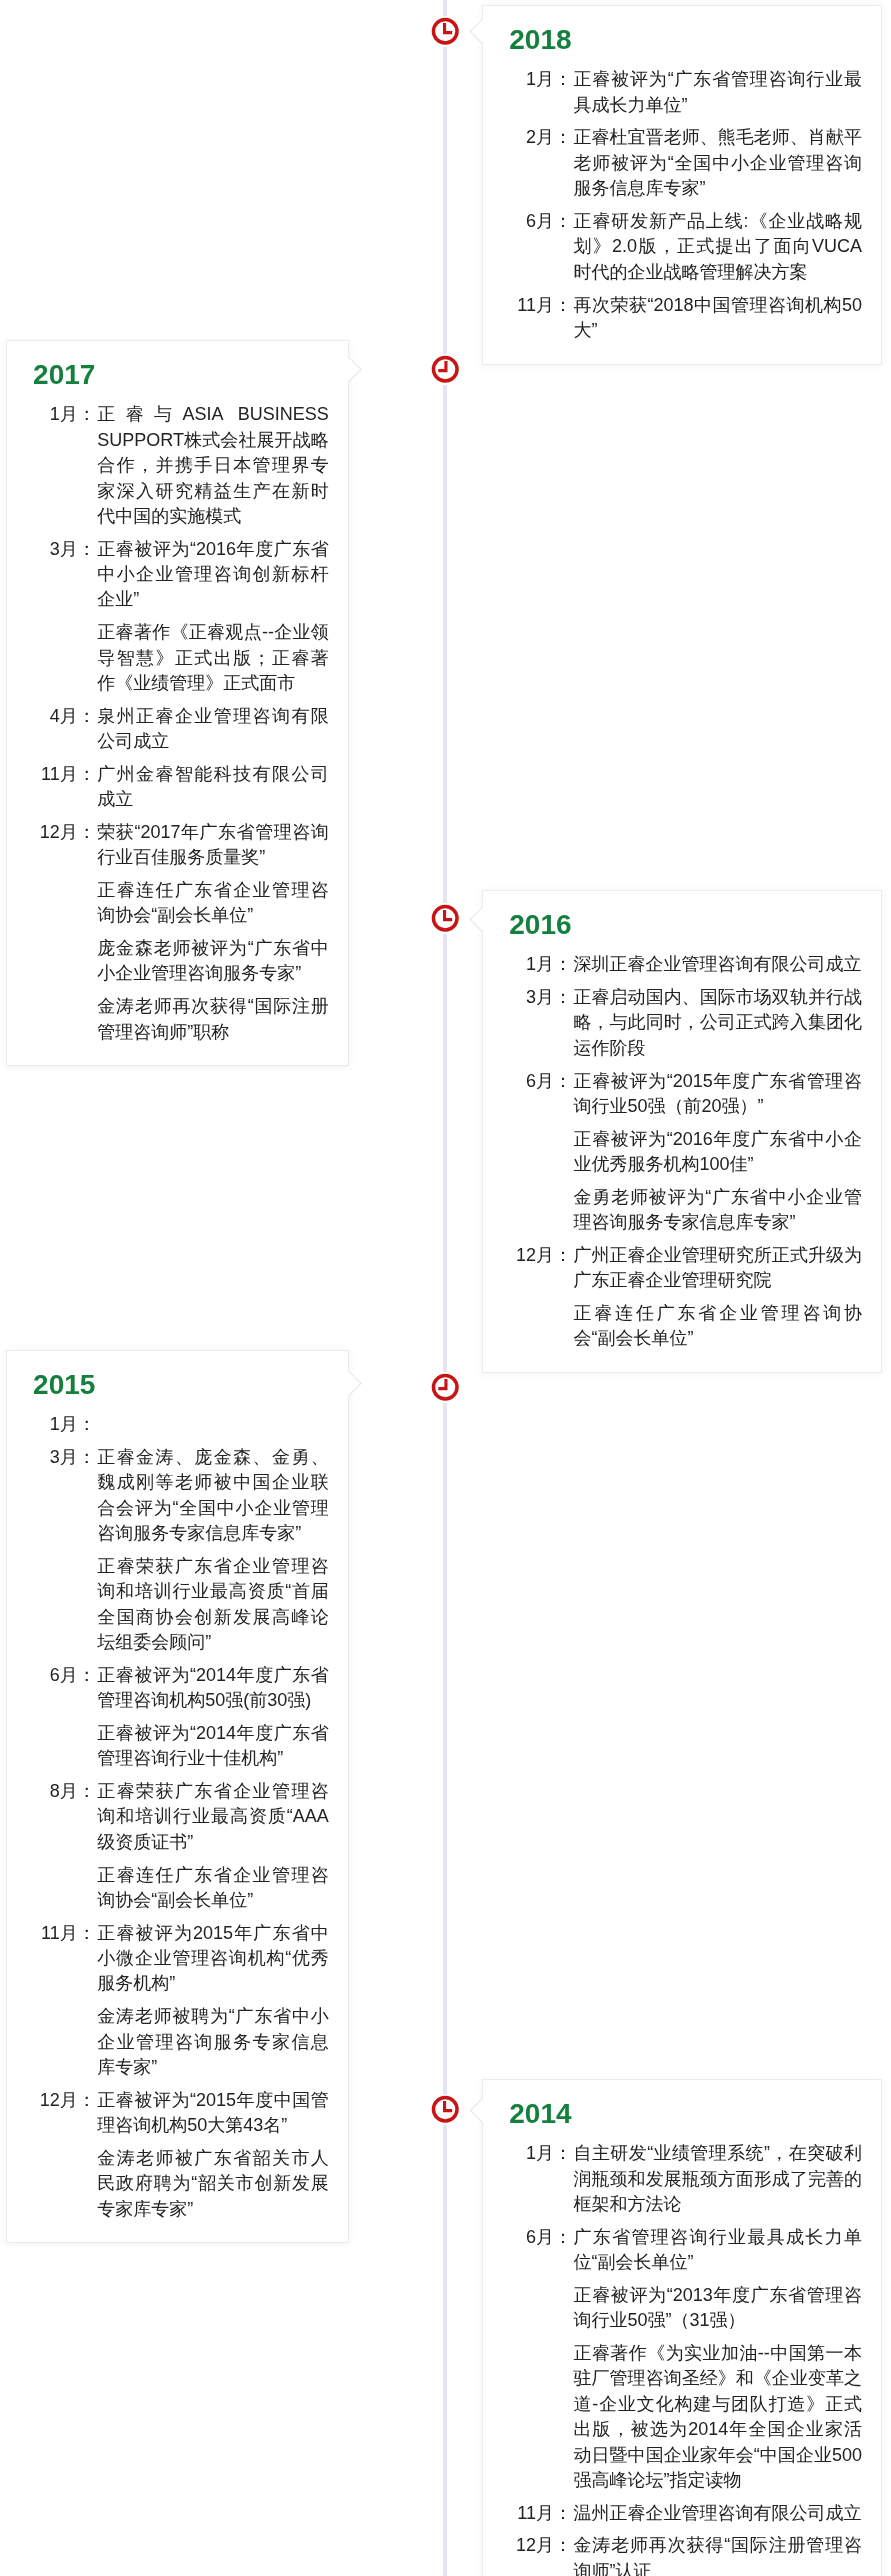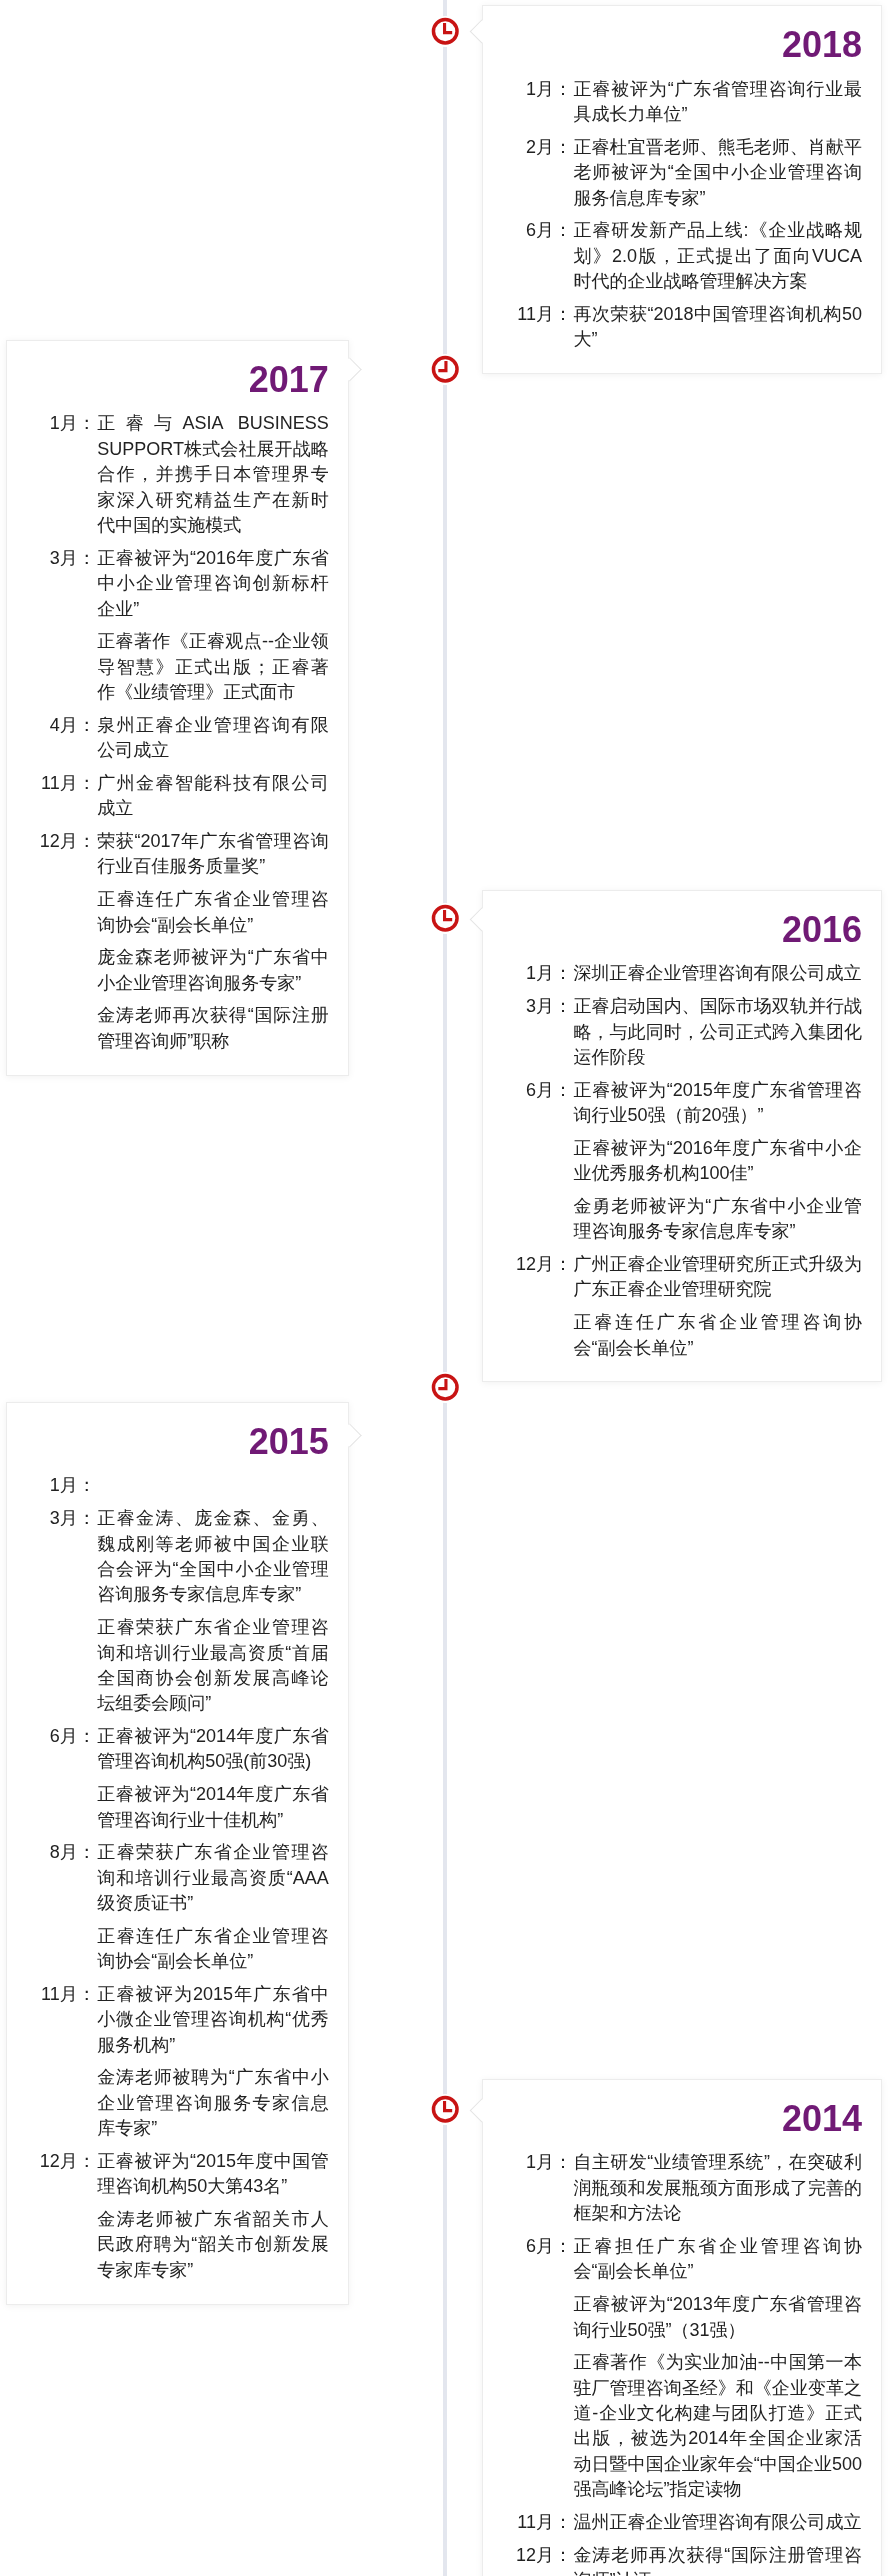--- a/index.html
+++ b/index.html
@@ -17,34 +17,34 @@
   .c-2015 { top:1372px; }
   .c-2014 { top:2094px; }
 
   .card { position:absolute; background:#fff; border:1.5px solid #ececec;
           box-shadow:0 0.7px 7.3px rgba(0,0,0,0.06); padding:16px 19px 13px 19px; z-index:2; }
   .card.right { left:482px; width:400px; }
   .card.left  { left:5.8px;   width:343px; }
   .y2018 { top:5.1px;    min-height:331px; }
   .y2017 { top:340px;  min-height:545px; }
   .y2016 { top:890px; min-height:444px; }
-  .y2015 { top:1402px; min-height:719px; }
+  .y2015 { top:1350px; min-height:719px; }
   .y2014 { top:2079px; min-height:495px; }
 
   .notch { position:absolute; width:17.4px; height:17.4px; background:#fff; transform:rotate(45deg); z-index:4; }
   .card.right .notch { left:-10.2px; border-left:1.5px solid #e4e4e4; border-bottom:1.5px solid #e4e4e4; }
   .card.left  .notch { right:-10.2px; border-top:1.5px solid #e4e4e4; border-right:1.5px solid #e4e4e4; }
   .y2018 .notch { top:17.4px; }
   .y2017 .notch { top:20.3px; }
   .y2016 .notch { top:20.3px; }
   .y2015 .notch { top:24px; }
   .y2014 .notch { top:22px; }
 
-  .year-title { font-size:36px; font-weight:700; color:#701a75; letter-spacing:0px;
-                margin:1.5px 0 11.6px 7.3px; line-height:1.15;text-align:right; }
+  .year-title { font-size:28px; font-weight:700; color:#15803d; letter-spacing:0px;
+                margin:1.5px 0 11.6px 7.3px; line-height:1.15; }
 
   .row { display:flex; align-items:flex-start; margin-bottom:7.3px;
          font-size:18px; line-height:25.4px; color:#222; }
   .m { flex:0 0 70px; text-align:right; white-space:nowrap; }
   .t { flex:1; padding-left:1.5px; text-align:justify; }
 </style>
 </head>
 <body>
 
 <div class="stage">
@@ -264,21 +264,21 @@
     <div class="notch"></div>
     <div class="year-title">2014</div>
     <div class="entries">
   <div class="row">
     <span class="m">1月：</span>
     <span class="t">自主研发“业绩管理系统”，在突破利润瓶颈和发展瓶颈方面形成了完善的框架和方法论</span>
   </div>
 
   <div class="row">
     <span class="m">6月：</span>
-    <span class="t">正睿担任广东省企业管理咨询协会“副会长单位”</span>
+    <span class="t">广东省管理咨询行业最具成长力单位“副会长单位”</span>
   </div>
 
   <div class="row">
     <span class="m"></span>
     <span class="t">正睿被评为“2013年度广东省管理咨询行业50强”（31强）</span>
   </div>
 
   <div class="row">
     <span class="m"></span>
     <span class="t">正睿著作《为实业加油--中国第一本驻厂管理咨询圣经》和《企业变革之道-企业文化构建与团队打造》正式出版，被选为2014年全国企业家活动日暨中国企业家年会“中国企业500强高峰论坛”指定读物</span>

